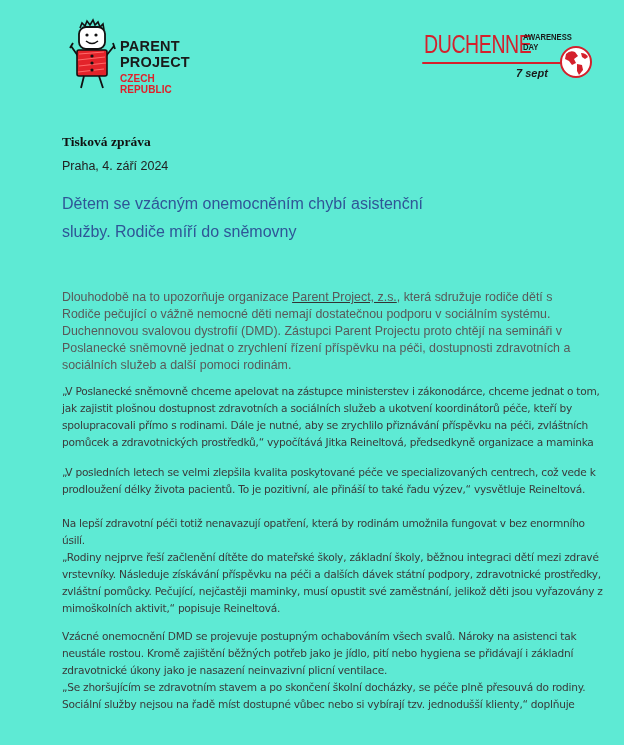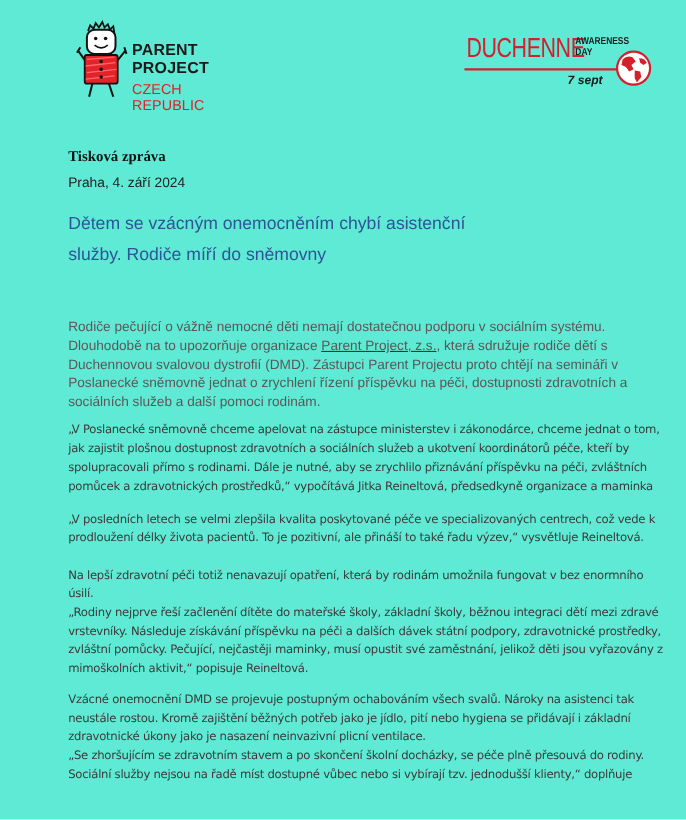--- a/index.html
+++ b/index.html
@@ -4,21 +4,21 @@
 <style>
   html, body { margin: 0; padding: 0; background: #ffffff; }
   body { width: 624px; height: 745px; overflow: hidden; position: relative; }
   .page { position: absolute; left: 0; top: 0; width: 624px; height: 745px; background: #5eead4; }
 
   
   .logo-pp { position: absolute; left: 68px; top: 18px; width: 140px; height: 72px; }
   .logo-pp svg { position: absolute; left: 0; top: 0; }
   .pp-text { position: absolute; left: 52px; top: 20px; font-family: "Liberation Sans", sans-serif; }
   .pp-line { font-weight: bold; font-size: 14.5px; line-height: 16px; color: #1a1a1a; letter-spacing: 0.2px; }
-  .pp-sub { font-weight: normal; font-size: 13px; color: #e0202a; margin-top: 3px; letter-spacing: 0.1px; }
+  .pp-sub { font-weight: bold; font-size: 10px; color: #e0202a; margin-top: 3px; letter-spacing: 0.1px; }
 
   .logo-dmd { position: absolute; left: 420px; top: 22px; width: 175px; height: 66px; }
   .dmd-word { position: absolute; left: 4px; top: 8px; font-family: "Liberation Sans", sans-serif; font-size: 25px; color: #d4202c; letter-spacing: -0.5px; transform: scaleX(0.78); transform-origin: left top; font-weight: normal; }
   .dmd-aw { position: absolute; left: 103px; top: 10px; font-family: "Liberation Sans", sans-serif; font-weight: bold; font-size: 9px; line-height: 10px; color: #1a1a1a; transform: scaleX(0.85); transform-origin: left top; }
   .dmd-line { position: absolute; left: 2px; top: 40px; width: 140px; height: 2px; background: #d4202c; border-radius: 1px; }
   .dmd-date { position: absolute; left: 96px; top: 45px; font-family: "Liberation Sans", sans-serif; font-weight: bold; font-size: 11px; color: #1a1a1a; font-style: italic; text-align: center; }
   .dmd-globe { position: absolute; left: 138px; top: 22px; }
 
   
   .press-label { position: absolute; left: 62px; top: 134px; font-family: "Liberation Serif", serif; font-weight: bold; font-size: 13.5px; color: #111; }
@@ -88,22 +88,22 @@
 
   <div class="press-label">Tisková zpráva</div>
   <div class="date-line">Praha, 4. září 2024</div>
 
   <div class="headline">
     <span class="line">Dětem se vzácným onemocněním chybí asistenční</span>
     <span class="line">služby. Rodiče míří do sněmovny</span>
   </div>
 
   <div class="lead">
+    <span class="line"><span>Dlouhodobě na to upozorňuje organizace </span><span class="link">Parent Project, z.s.</span><span>, která sdružuje rodiče dětí s</span></span>
     <span class="line">Rodiče pečující o vážně nemocné děti nemají dostatečnou podporu v sociálním systému.</span>
-    <span class="line"><span>Dlouhodobě na to upozorňuje organizace </span><span class="link">Parent Project, z.s.</span><span>, která sdružuje rodiče dětí s</span></span>
     <span class="line">Duchennovou svalovou dystrofií (DMD).  Zástupci Parent Projectu proto chtějí na semináři v</span>
     <span class="line">Poslanecké sněmovně jednat o zrychlení řízení příspěvku na péči, dostupnosti zdravotních a</span>
     <span class="line">sociálních služeb a další pomoci rodinám.</span>
   </div>
 
   <div class="body-p p1">
     <span class="line">„V Poslanecké sněmovně chceme apelovat na zástupce ministerstev i zákonodárce, chceme jednat o tom,</span>
     <span class="line">jak zajistit plošnou dostupnost zdravotních a sociálních služeb a ukotvení koordinátorů péče, kteří by</span>
     <span class="line">spolupracovali přímo s rodinami. Dále je nutné, aby se zrychlilo přiznávání příspěvku na péči, zvláštních</span>
     <span class="line">pomůcek a zdravotnických prostředků,“ vypočítává Jitka Reineltová, předsedkyně organizace a maminka</span>

